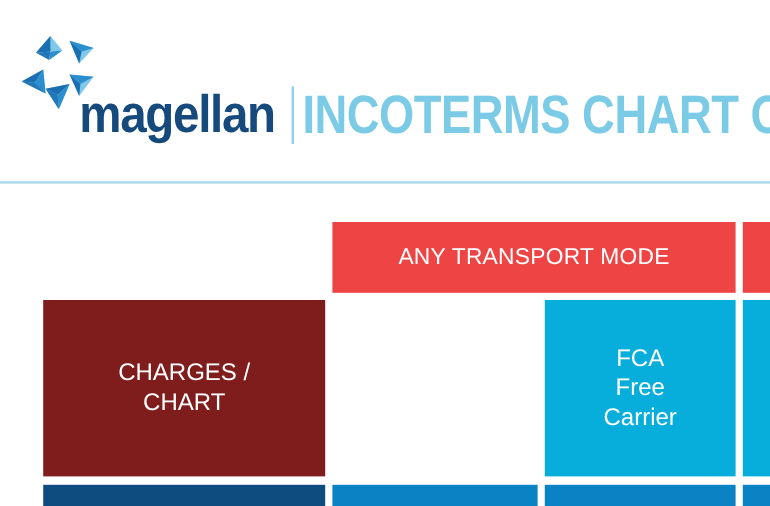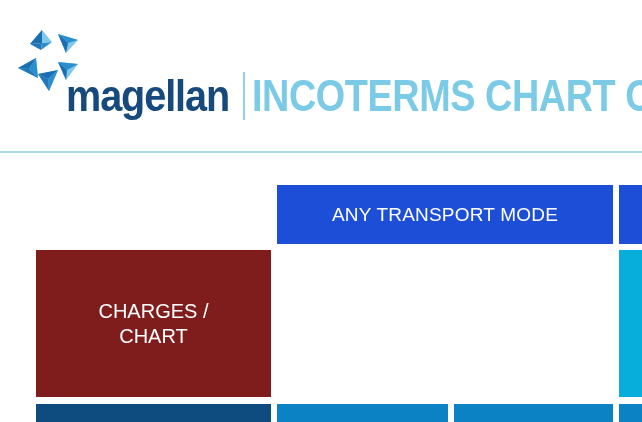--- a/index.html
+++ b/index.html
@@ -102,21 +102,21 @@
     justify-content: center;
     text-align: center;
     color: #ffffff;
     line-height: 1.22;
   }
 
   .cell-group-header {
     font-size: 19px;
     font-weight: 400;
     letter-spacing: 0.2px;
-    background: #1d4ed8;
+    background: #ef4444;
   }
 
   .cell-rowlabel {
     font-size: 20px;
     font-weight: 400;
     background: #7f1d1d;
   }
 
   .cell-term {
     font-size: 20px;
@@ -197,20 +197,25 @@
     <div class="cell cell-group-header" style="left:619px; top:25px; width:30px; height:59px;">
       <span class="cell-text"></span>
     </div>
 
     <div class="cell cell-rowlabel" style="left:36px; top:90px; width:235px; height:147px; flex-direction:column;">
       <span class="cell-text">CHARGES /</span>
       <span class="cell-text">CHART</span>
     </div>
 
 
+    <div class="cell cell-term" style="left:454px; top:90px; width:159px; height:147px; flex-direction:column;">
+      <span class="cell-text">FCA</span>
+      <span class="cell-text">Free</span>
+      <span class="cell-text">Carrier</span>
+    </div>
 
     <div class="cell cell-term" style="left:619px; top:90px; width:30px; height:147px;">
       <span class="cell-text"></span>
     </div>
 
     <div class="cell cell-rowlabel-alt" style="left:36px; top:244px; width:235px; height:60px;">
       <span class="cell-text"></span>
     </div>
 
     <div class="cell cell-term cell-term-alt" style="left:277px; top:244px; width:171px; height:60px;">

